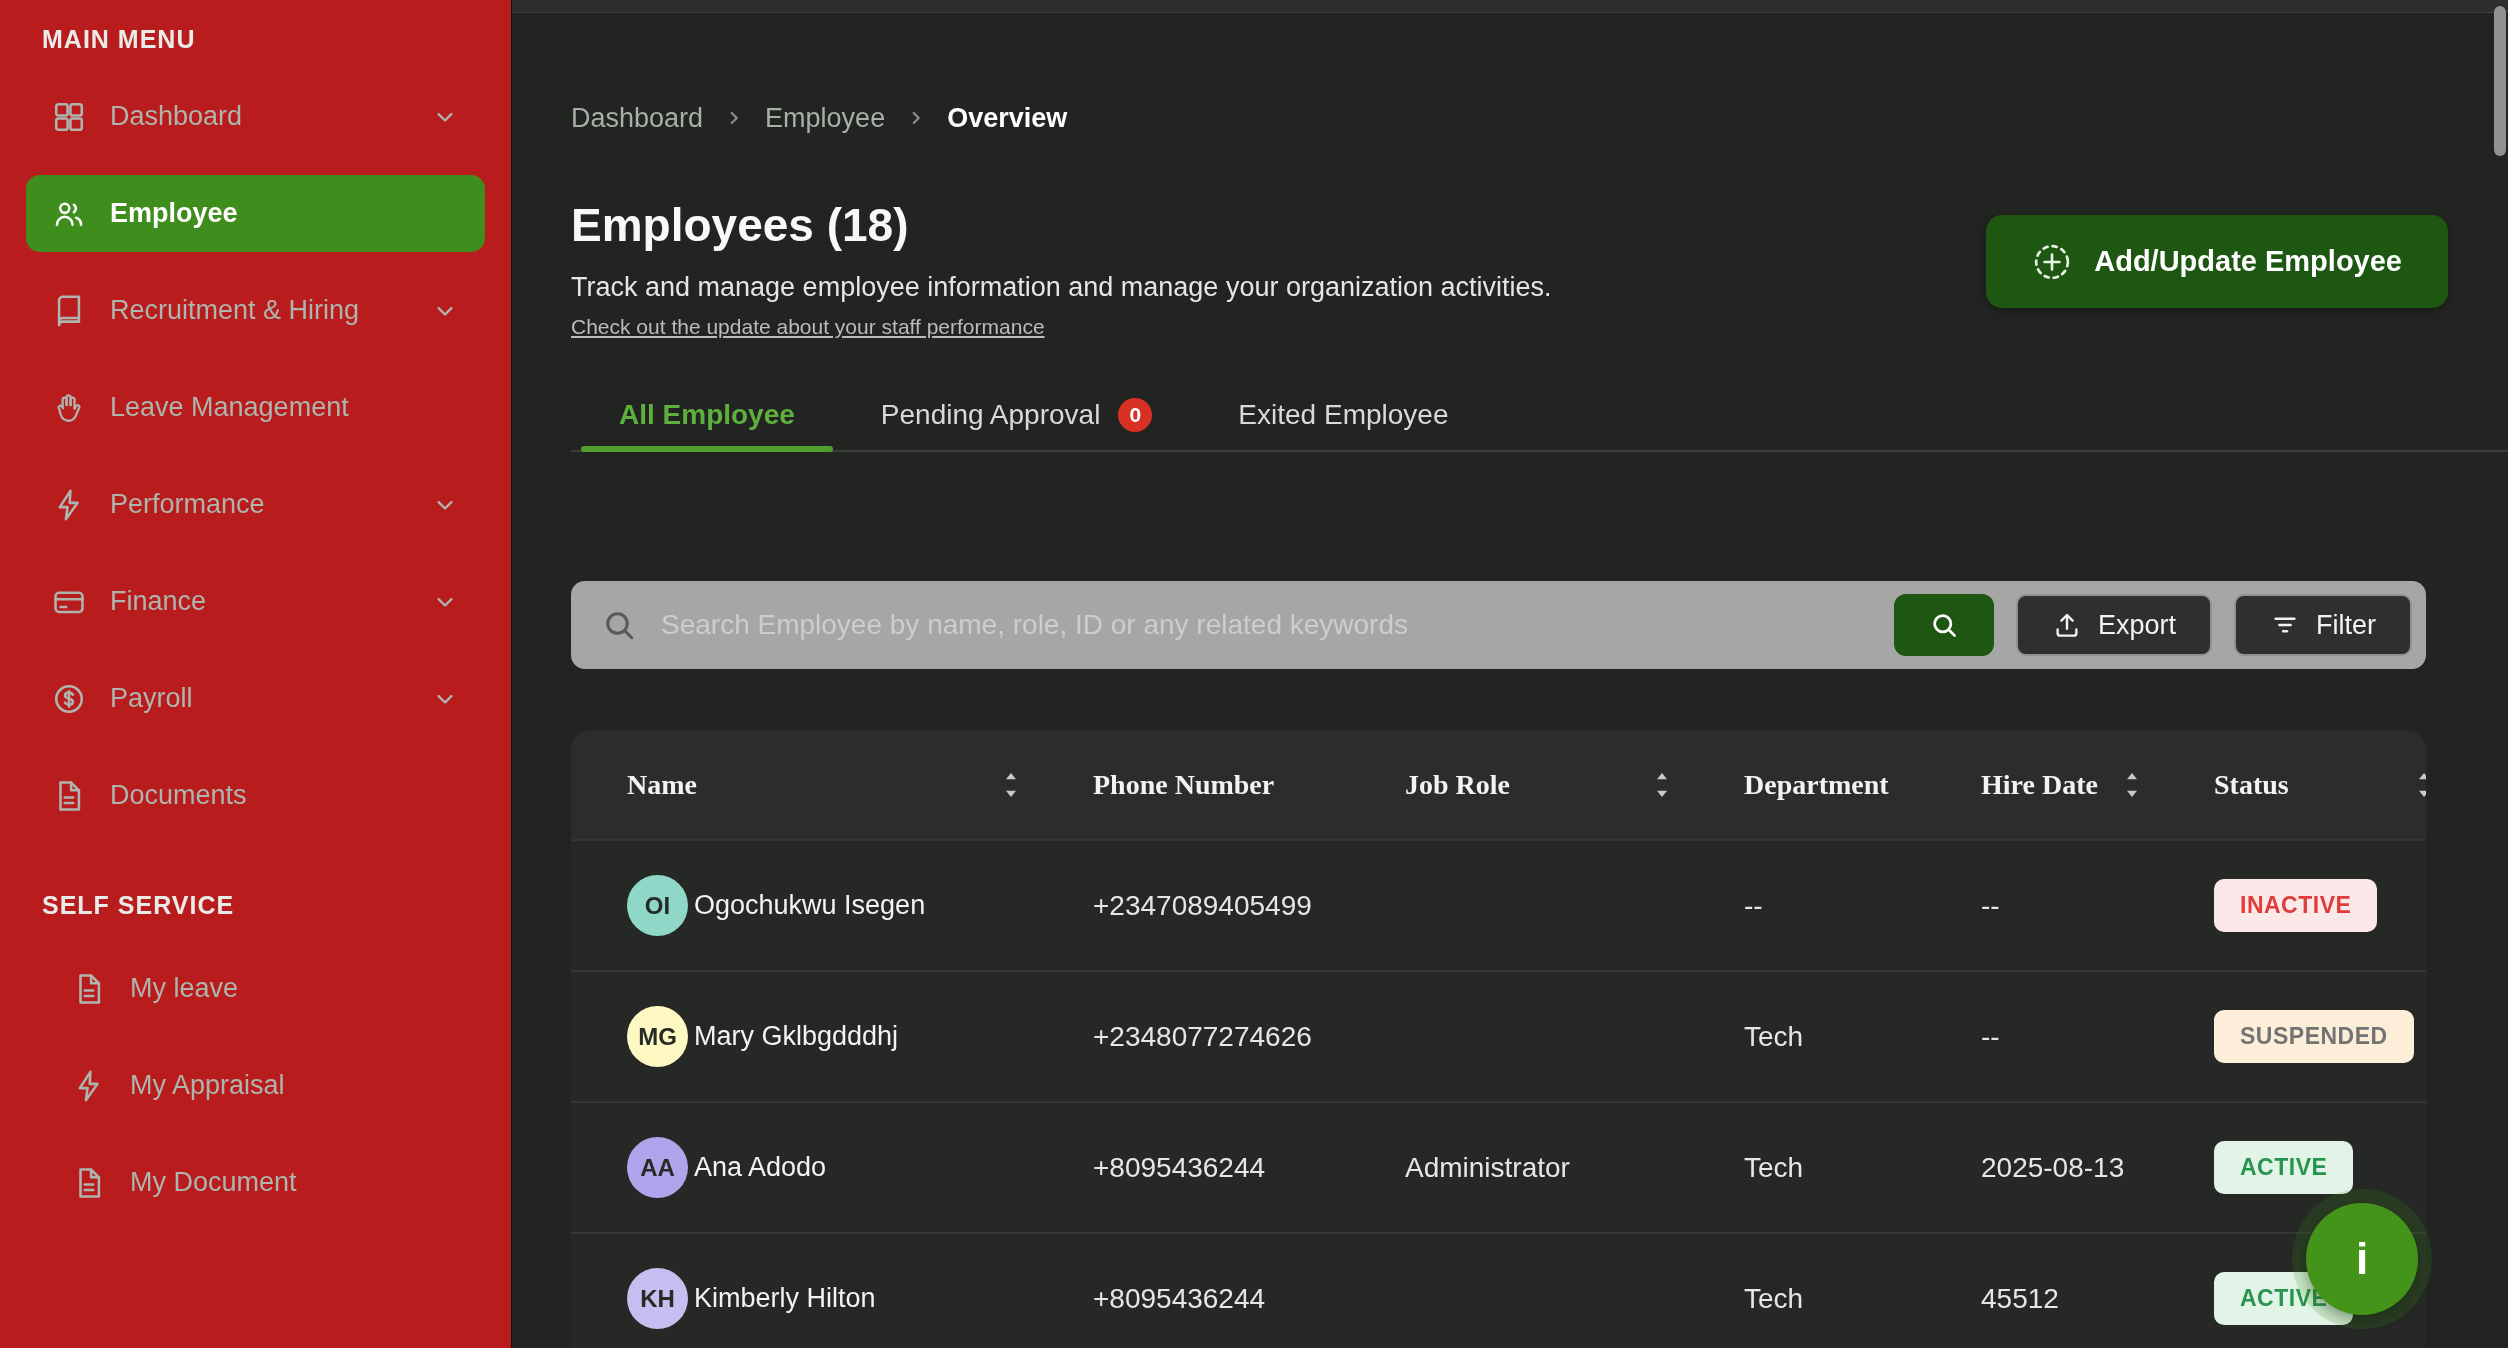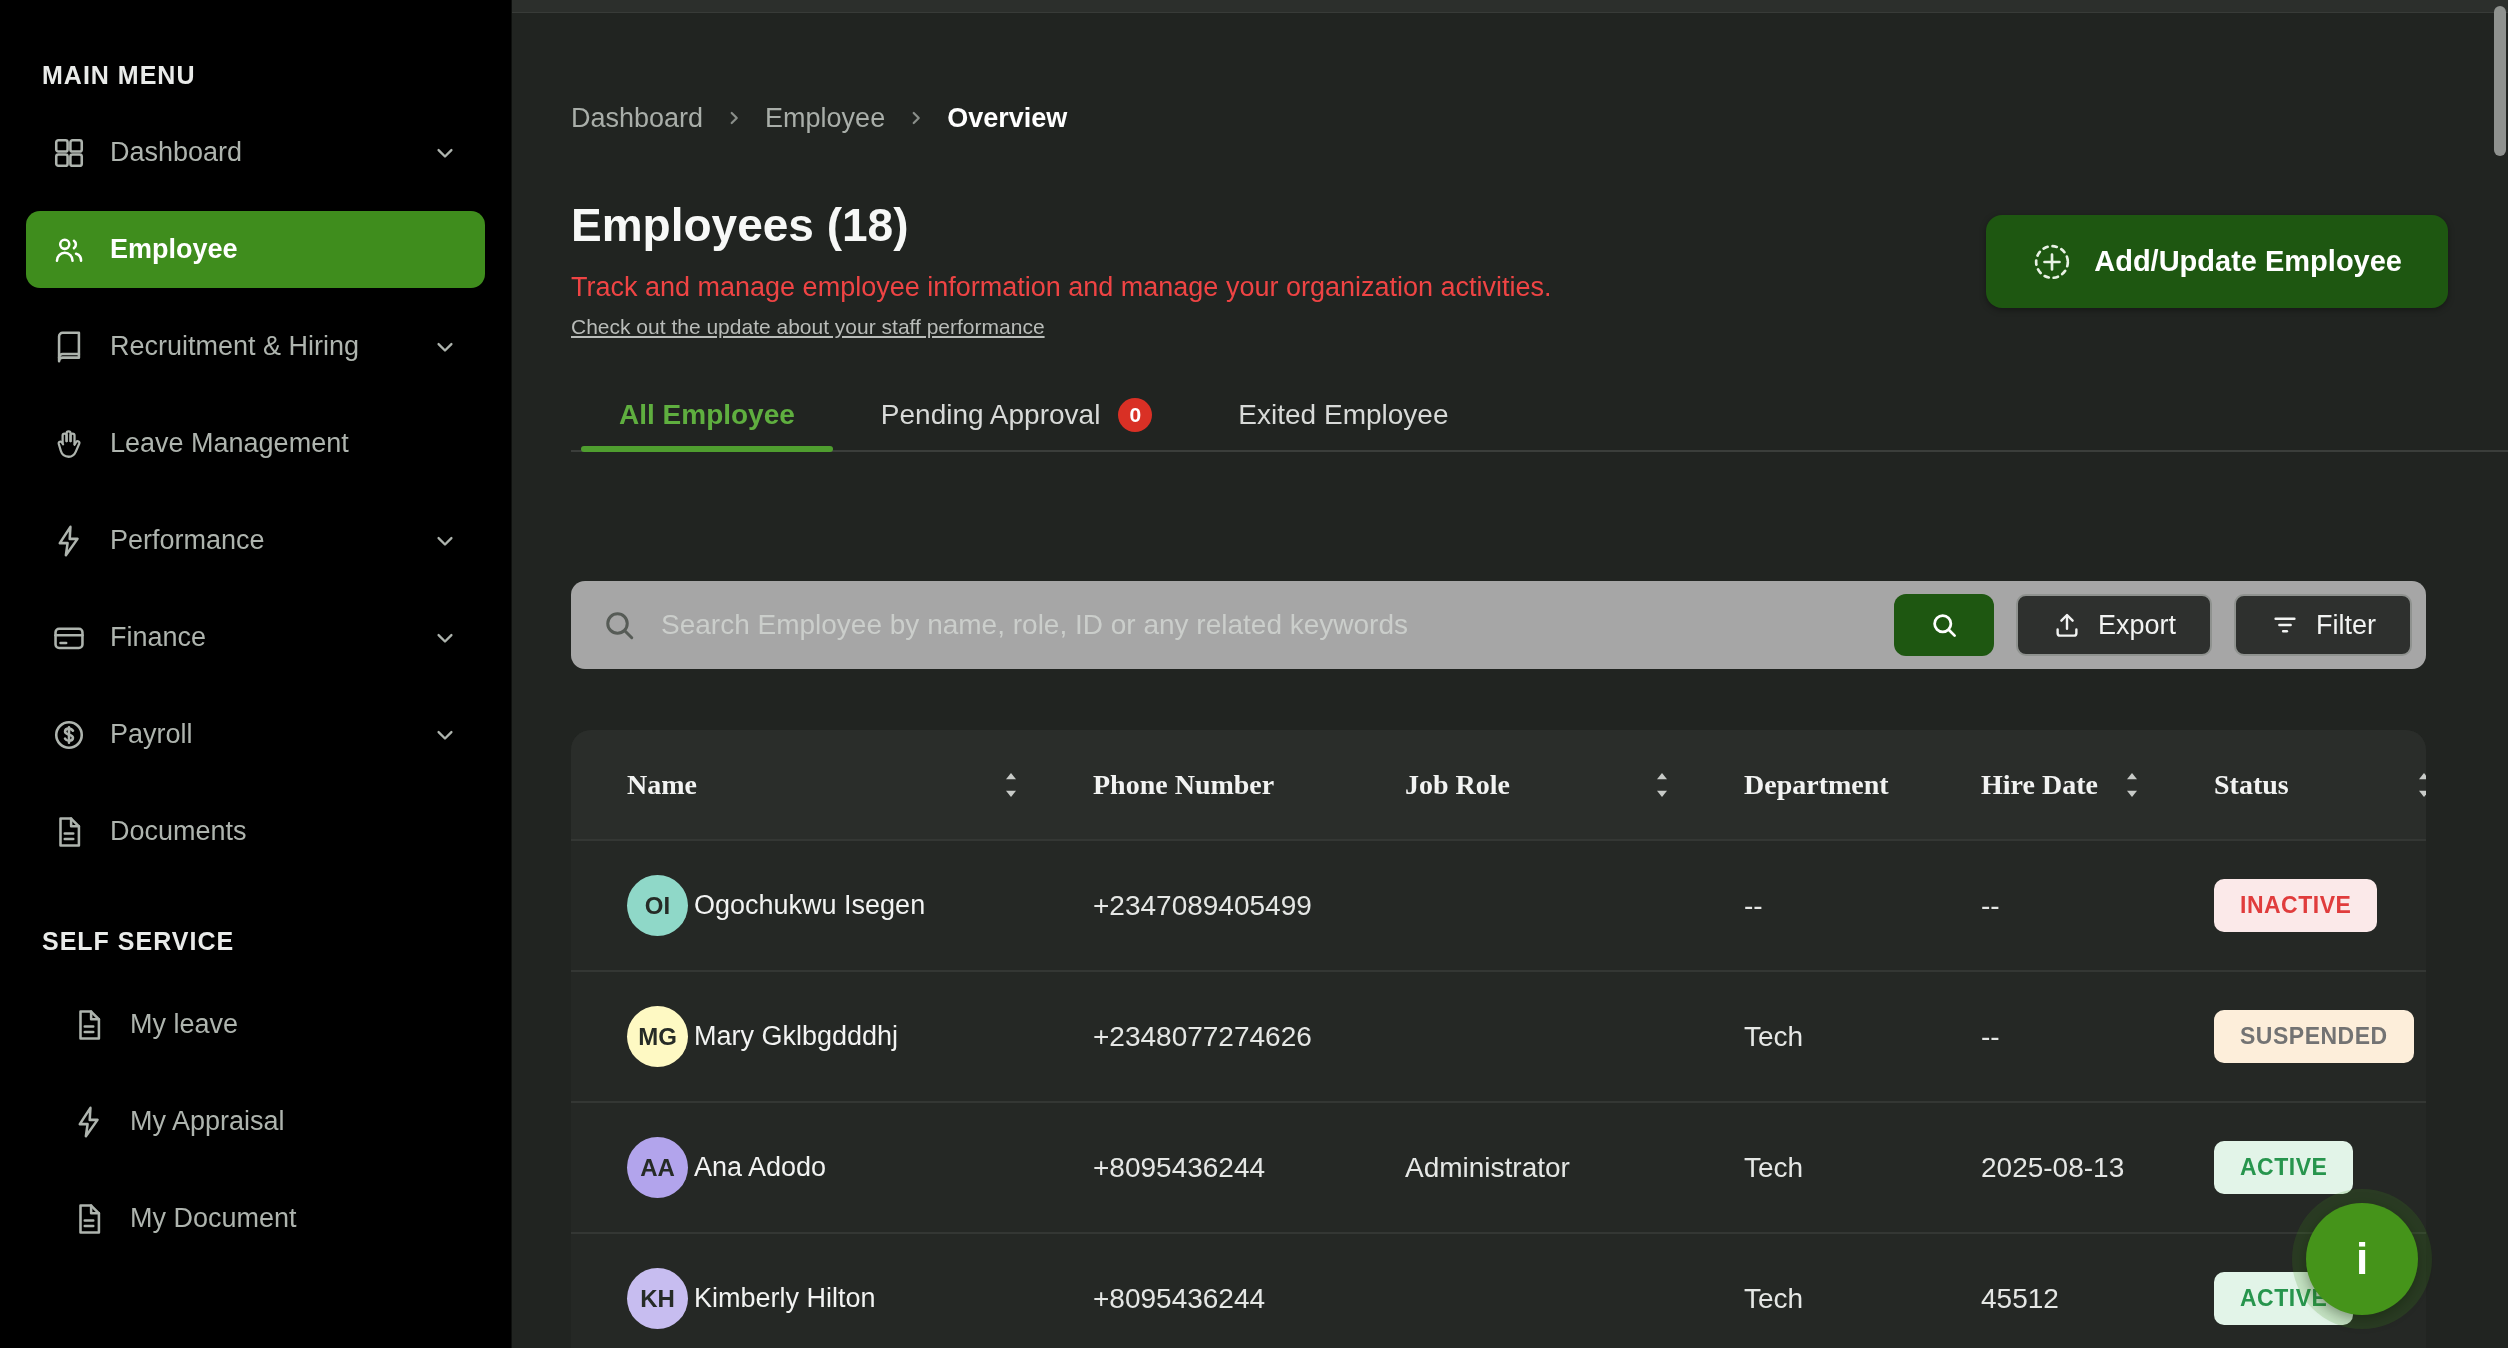--- a/index.html
+++ b/index.html
@@ -7,23 +7,23 @@
   body {
     font-family: "Liberation Sans", "DejaVu Sans", sans-serif;
     background: #212421;
     color: #e8eae8;
   }
   .app { display: flex; width: 100%; height: 100%; }
 
   
   .sidebar {
     width: 512px; min-width: 512px; height: 100%;
-    background: #000000;
+    background: #b91c1c;
     border-right: 1px solid #0e100e;
-    padding-top: 60px;
+    padding-top: 24px;
     overflow: hidden;
   }
   .section-label {
     padding-left: 42px;
     font-size: 25px; font-weight: 600; letter-spacing: 1px;
     color: #e9ebe9;
     margin-bottom: 24px;
     line-height: 30px;
   }
   .section-label.second { margin-top: 56px; margin-bottom: 30px; }
@@ -54,21 +54,21 @@
   .bc { cursor: pointer; }
   .bc.current { color: #ffffff; font-weight: 700; }
   .bc-sep { width: 22px; height: 22px; display: flex; color: #8a8f8a; }
   .bc-sep svg { width: 100%; height: 100%; }
 
   .header-row {
     display: flex; justify-content: space-between; align-items: flex-start;
     margin-top: 64px; padding-right: 60px;
   }
   h1.page-title { font-size: 46px; font-weight: 700; color: #f7f8f7; line-height: 52px; }
-  .subtitle { margin-top: 18px; font-size: 27px; color: #ef4444; line-height: 36px; }
+  .subtitle { margin-top: 18px; font-size: 27px; color: #e5e5e5; line-height: 36px; }
   .note { margin-top: 8px; font-size: 21px; color: #b9bcb9; line-height: 28px; text-decoration: underline; }
 
   .add-btn {
     margin-top: 16px;
     height: 93px; padding: 0 46px;
     border: none; border-radius: 16px;
     background: #1e5711; color: #ffffff;
     font-family: inherit; font-size: 29px; font-weight: 600;
     display: flex; align-items: center; gap: 22px;
     cursor: pointer;

